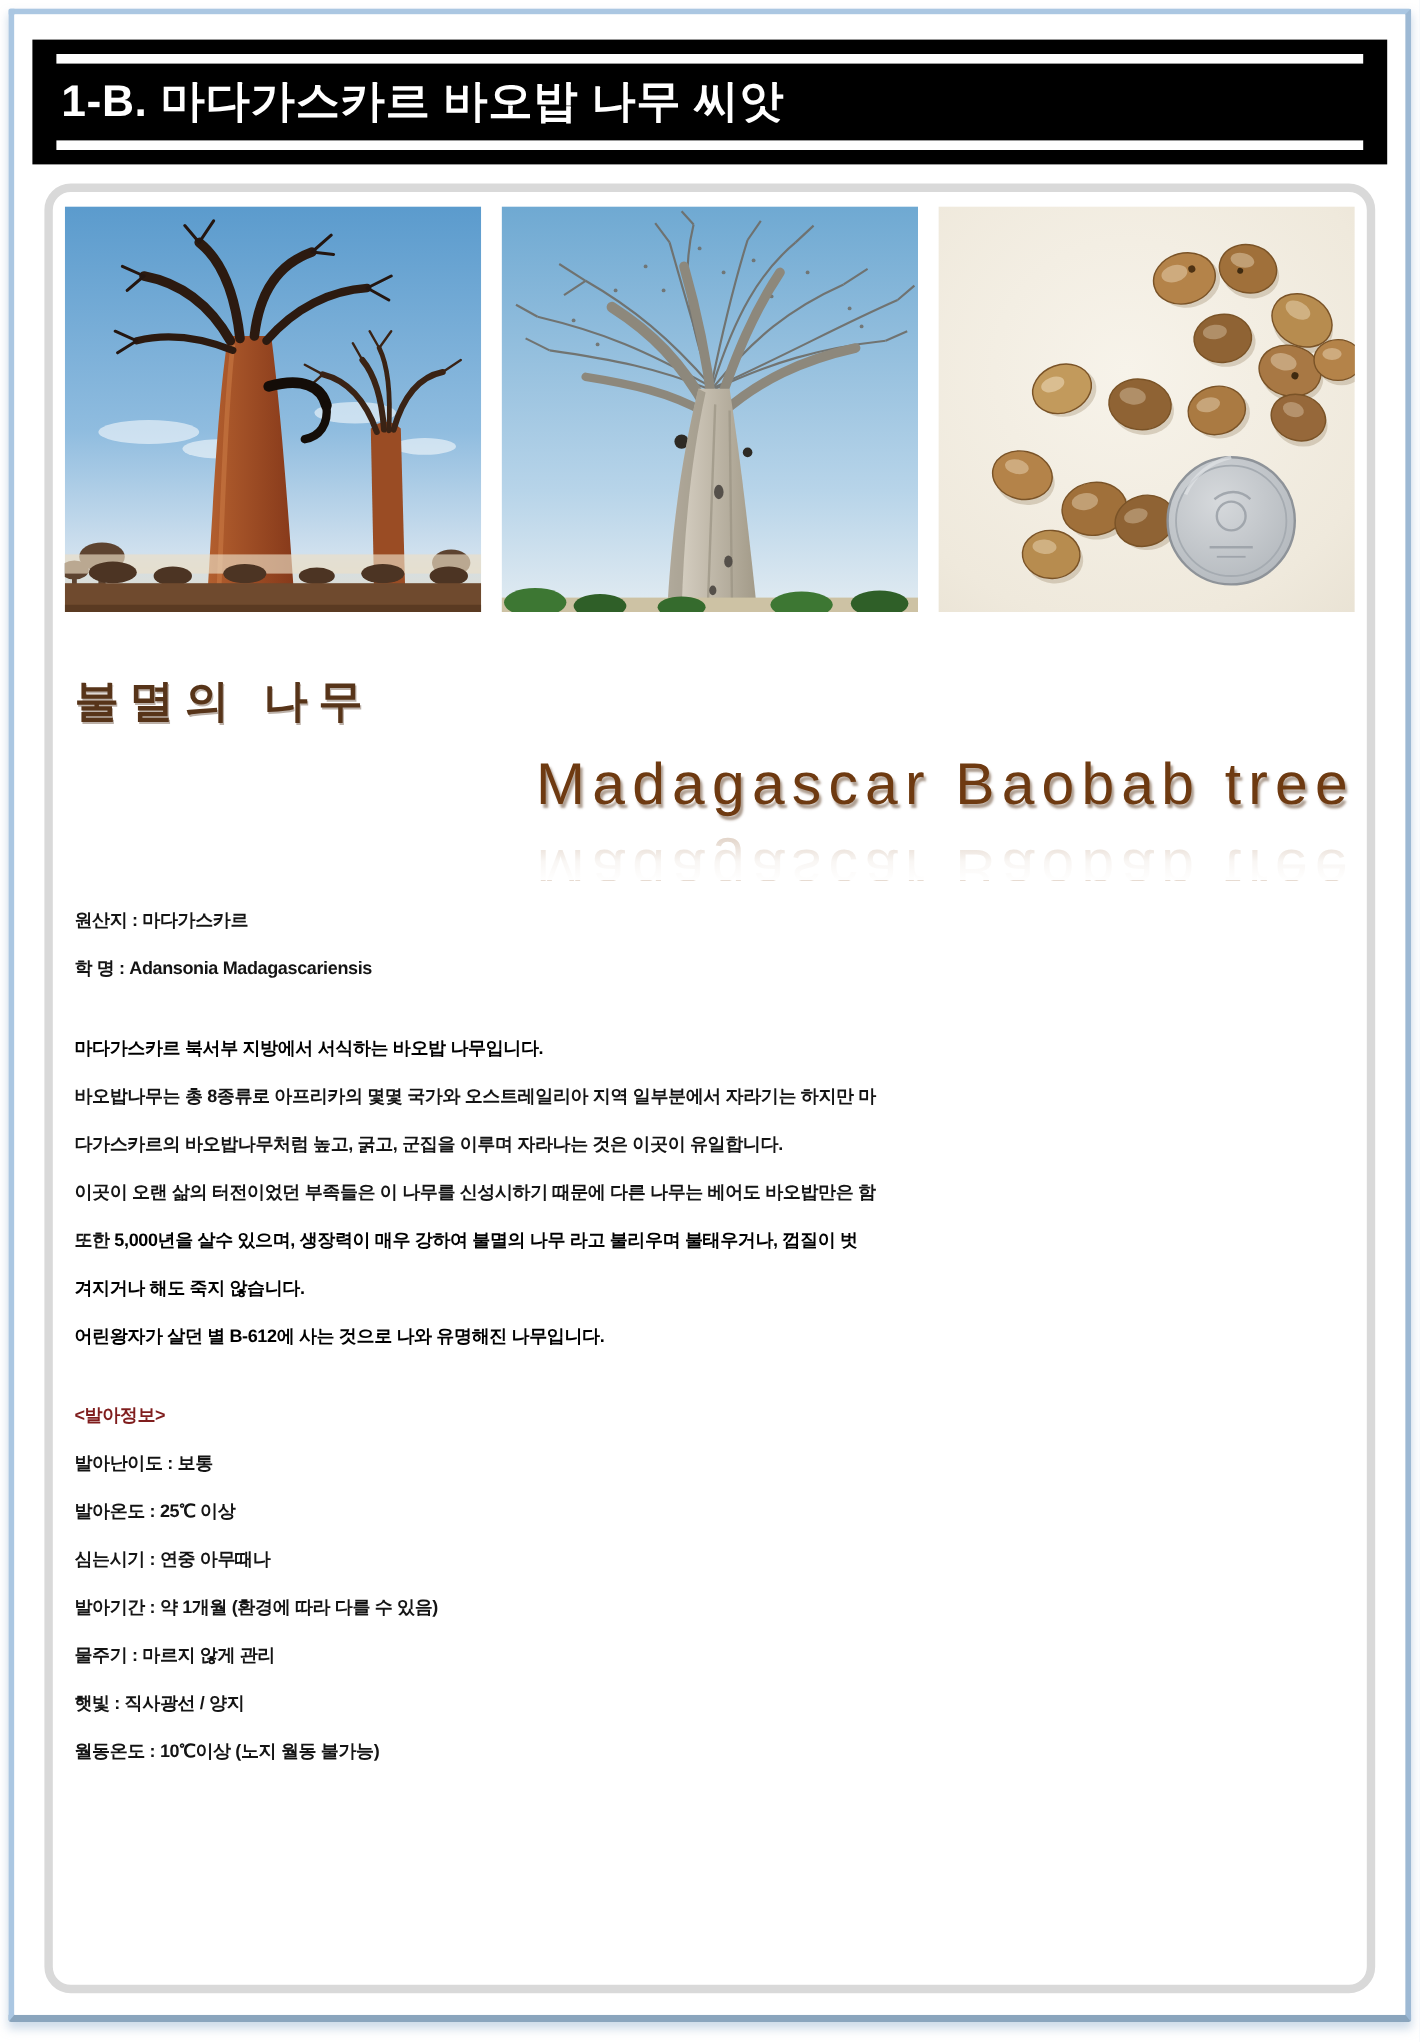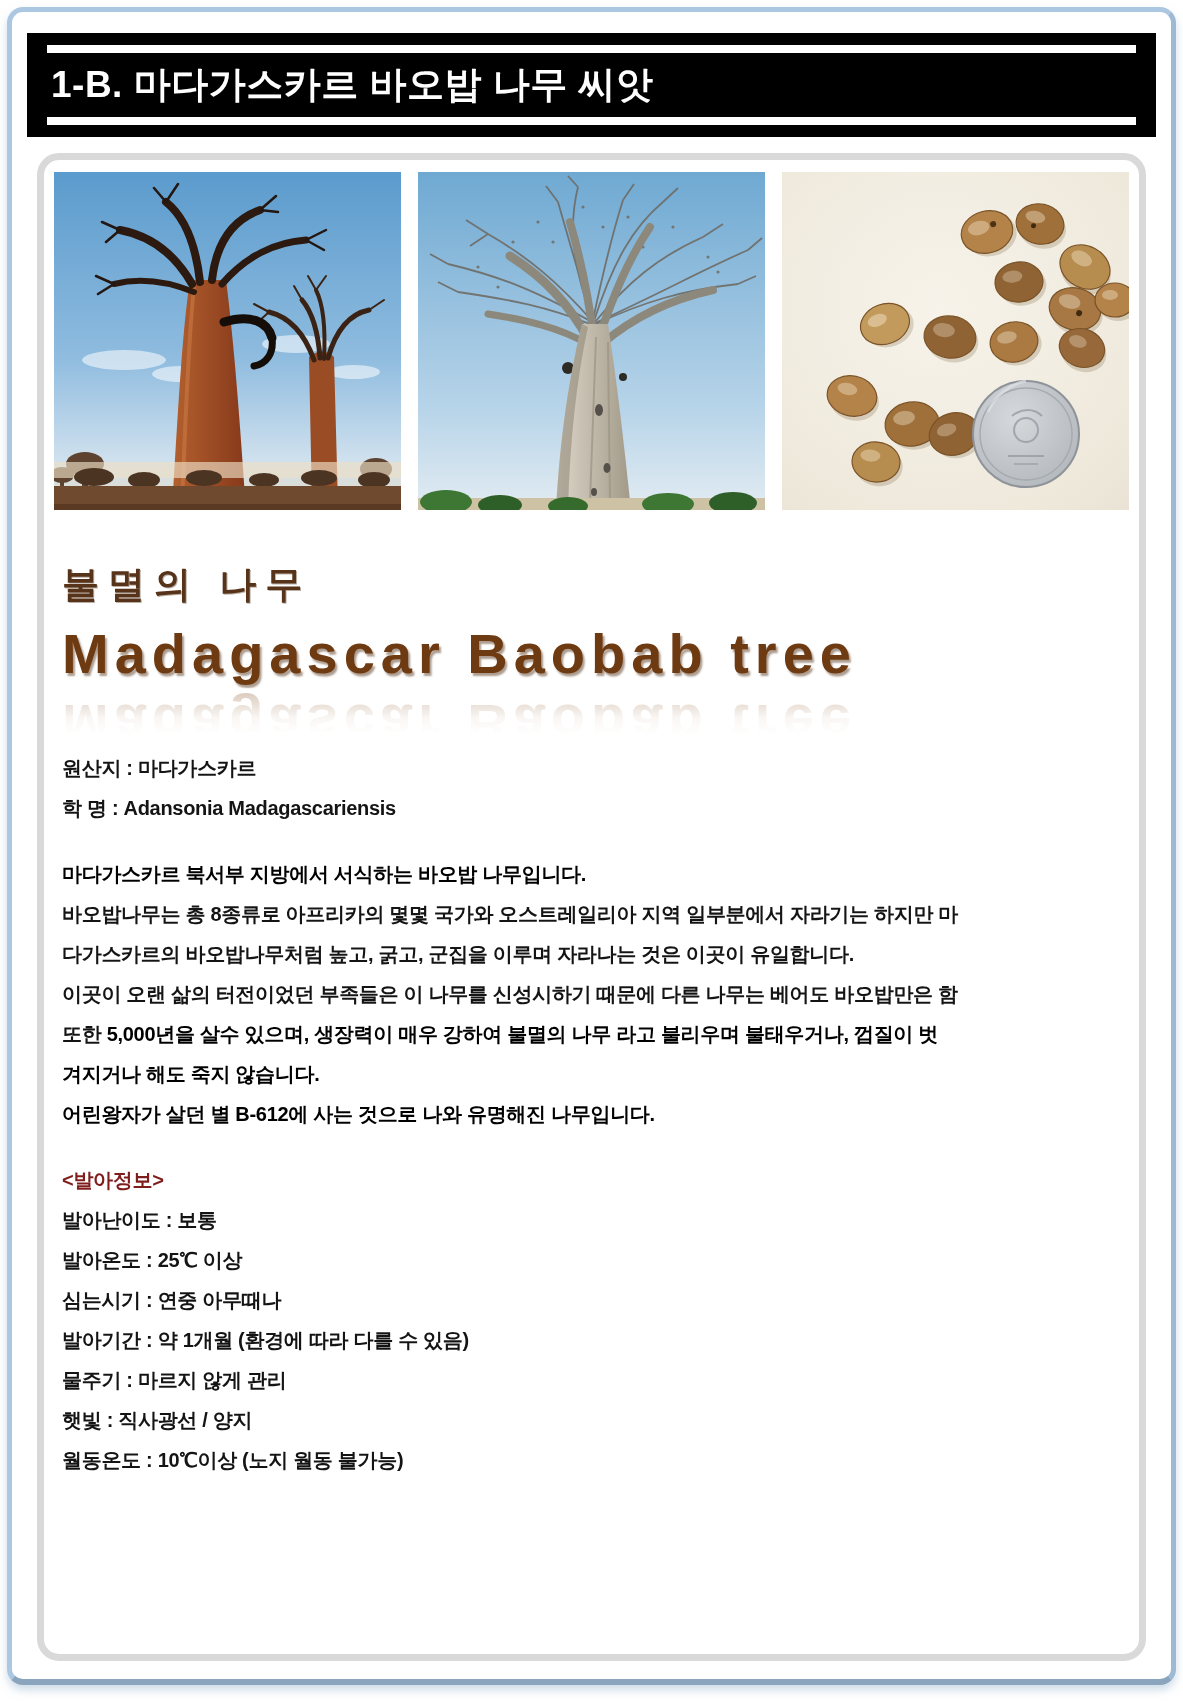--- a/index.html
+++ b/index.html
@@ -4,21 +4,21 @@
 <style>
   html,body { margin:0; padding:0; background:#f3f7fb; }
   .page {
     position:relative; width:1183px; height:1702px; background:#fff;
     font-family:"Liberation Sans", sans-serif; overflow:hidden;
   }
   .frame {
     position:absolute; left:7px; top:7px; width:1169px; height:1678px;
     box-sizing:border-box; background:#fff;
     border:5px solid #abc7e2; border-right-color:#9db9d4; border-bottom:6px solid #8aa5bd;
-    border-radius:16px; box-shadow:0 5px 8px rgba(160,186,212,.5);
+    border-radius:2px; box-shadow:0 5px 8px rgba(160,186,212,.5);
     overflow:hidden;
   }
   
   .header { position:relative; margin:21px 15px 0; height:104px; background:#000; }
   .hline { position:absolute; left:20px; right:20px; height:8px; background:#fff; }
   .hline.top { top:12px; } .hline.bot { bottom:12px; }
   .header-title {
     position:absolute; left:24px; top:50%; transform:translateY(-50%);
     color:#fff; font-size:37px; font-weight:bold; letter-spacing:.5px; white-space:nowrap;
   }
@@ -32,32 +32,33 @@
   .photo { width:347px; height:338px; flex:0 0 auto; }
   .photo svg { display:block; width:347px; height:338px; }
   
   .sub-title {
     margin:50px 0 0 8px; font-size:37px; font-weight:bold; color:#573419;
     letter-spacing:9px; white-space:nowrap;
     text-shadow:1px 1px 0 rgba(60,30,5,.35);
   }
   .big-title-wrap { margin:8px 0 0 8px; }
   .big-title {
-    font-size:56px; line-height:72px; font-weight:bold; color:#6e3a11;
+    font-size:49px; line-height:72px; font-weight:normal; color:#6e3a11;
     letter-spacing:6px; white-space:nowrap;
     text-shadow:2px 3px 2px rgba(70,36,6,.45);
+    text-align:right;
   }
   .refl-clip { position:relative; height:46px; overflow:hidden; margin-top:-2px; }
   .big-title.reflection { transform:scaleY(-1); color:#9a6b43; text-shadow:none; opacity:.8; }
   .refl-fade {
     position:absolute; left:0; top:0; right:0; bottom:0;
     background:linear-gradient(to bottom, rgba(255,255,255,.5) 0%, rgba(255,255,255,.93) 65%, #fff 100%);
   }
   
-  .content { margin:14px 0 0 8px; font-weight:bold; color:#141414; font-size:20px; letter-spacing:-0.3px; }
+  .content { margin:14px 0 0 8px; font-weight:bold; color:#141414; font-size:15px; letter-spacing:-0.3px; }
   .line { line-height:40px; white-space:nowrap; }
   .gap26 { height:26px; } .gap20 { height:20px; }
   .red { color:#000000; }
   .green { color:#7f1d1d; }
   .final .line { line-height:46px; }
 </style>
 </head>
 <body>
 
 <div class="page">

